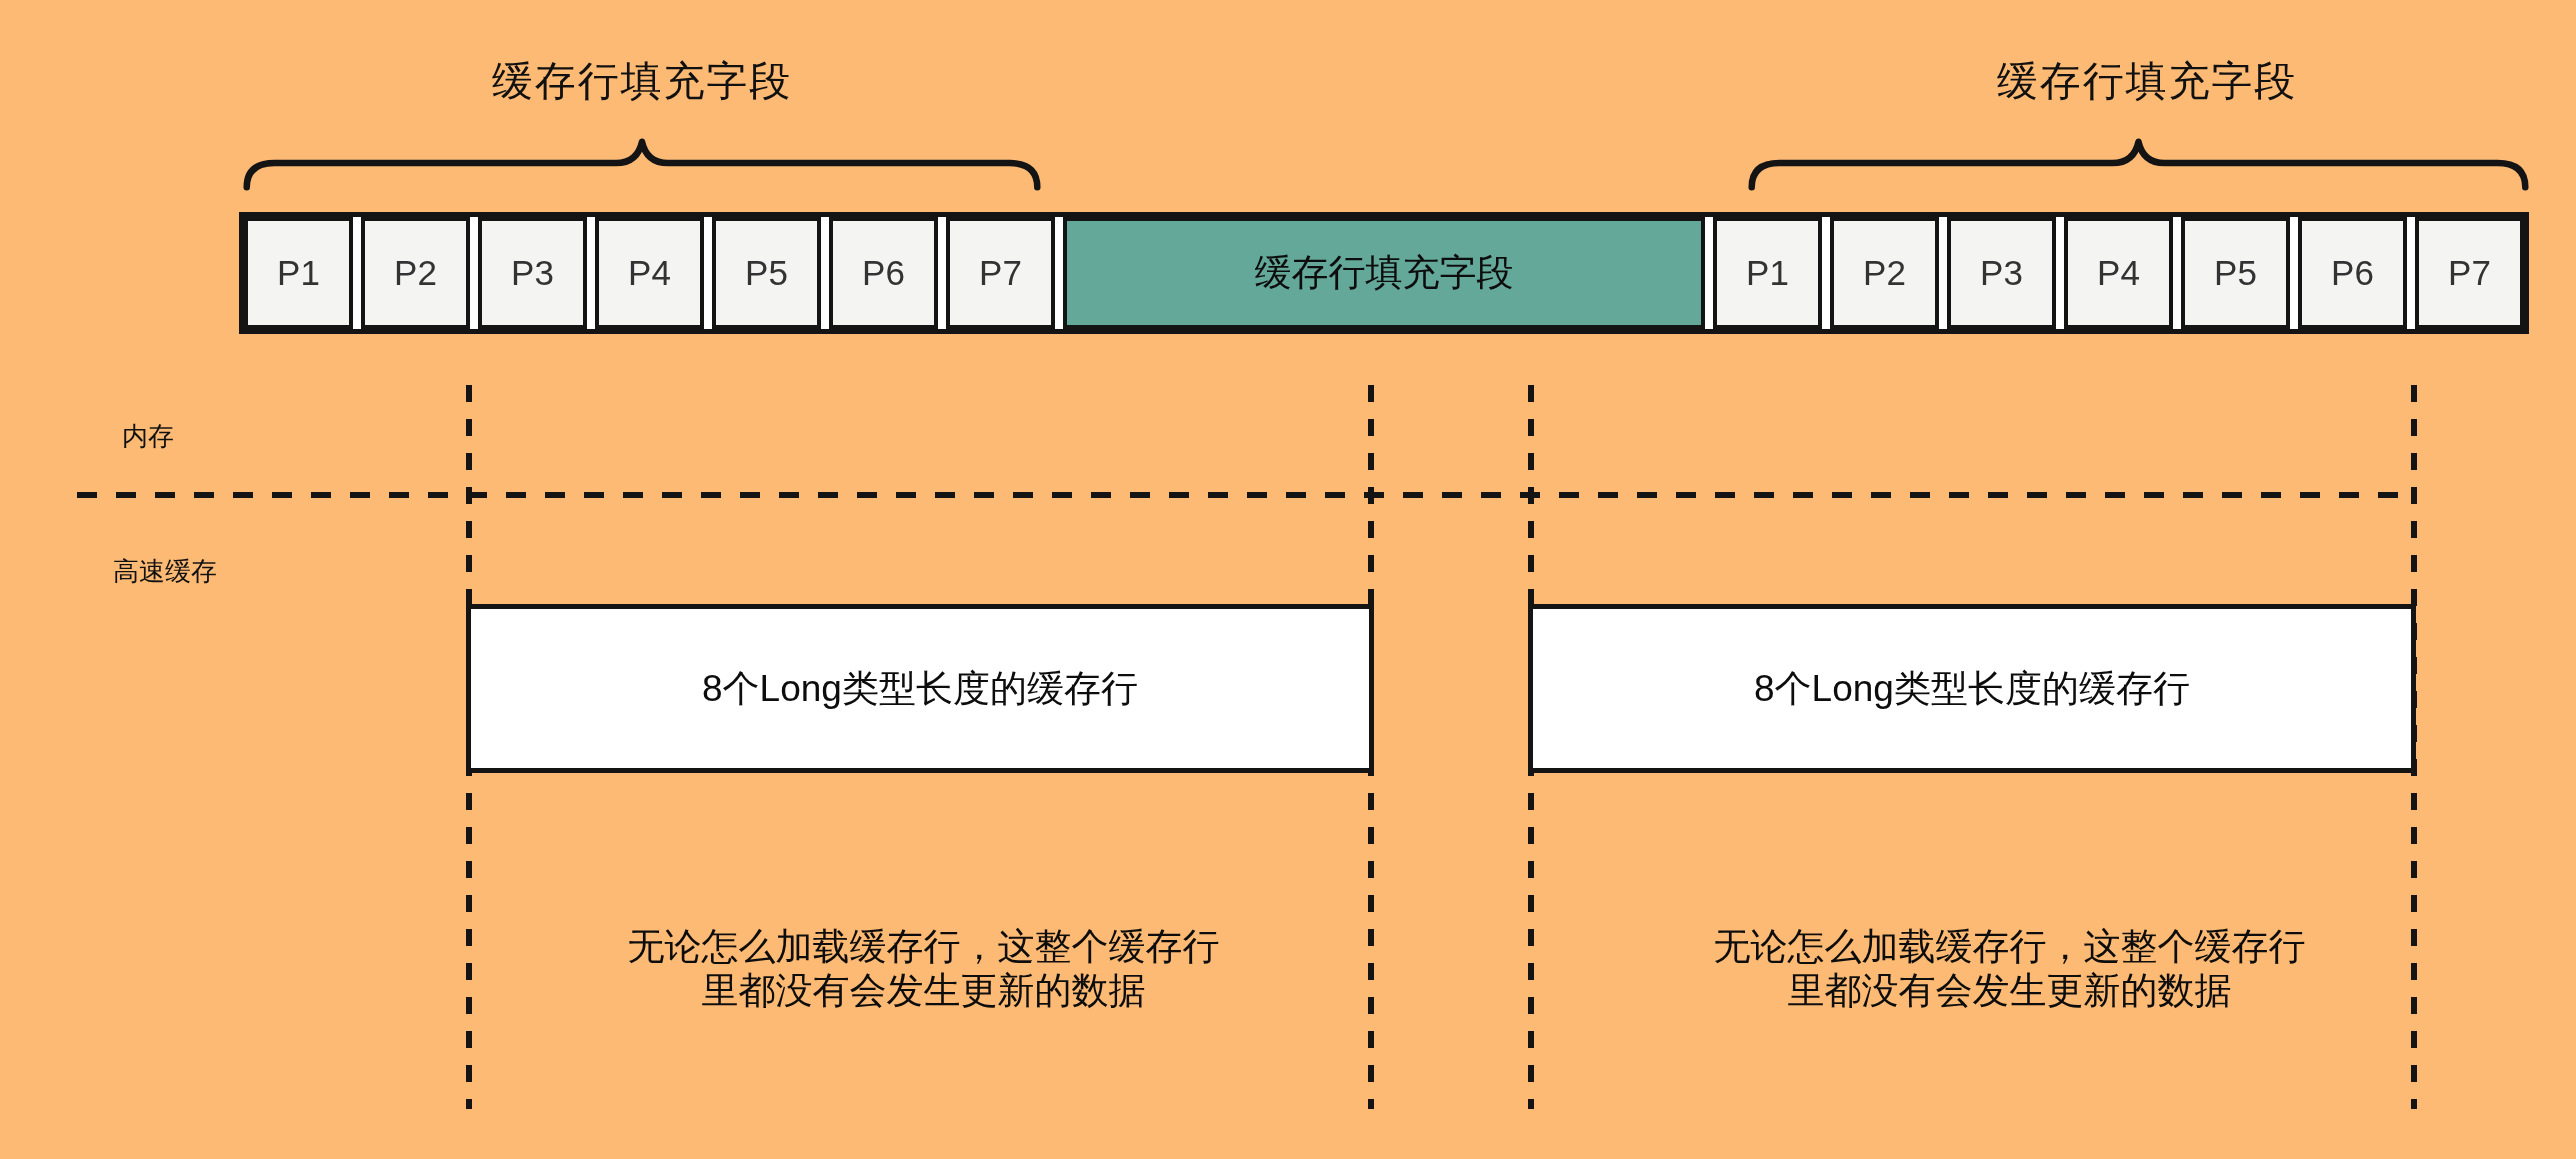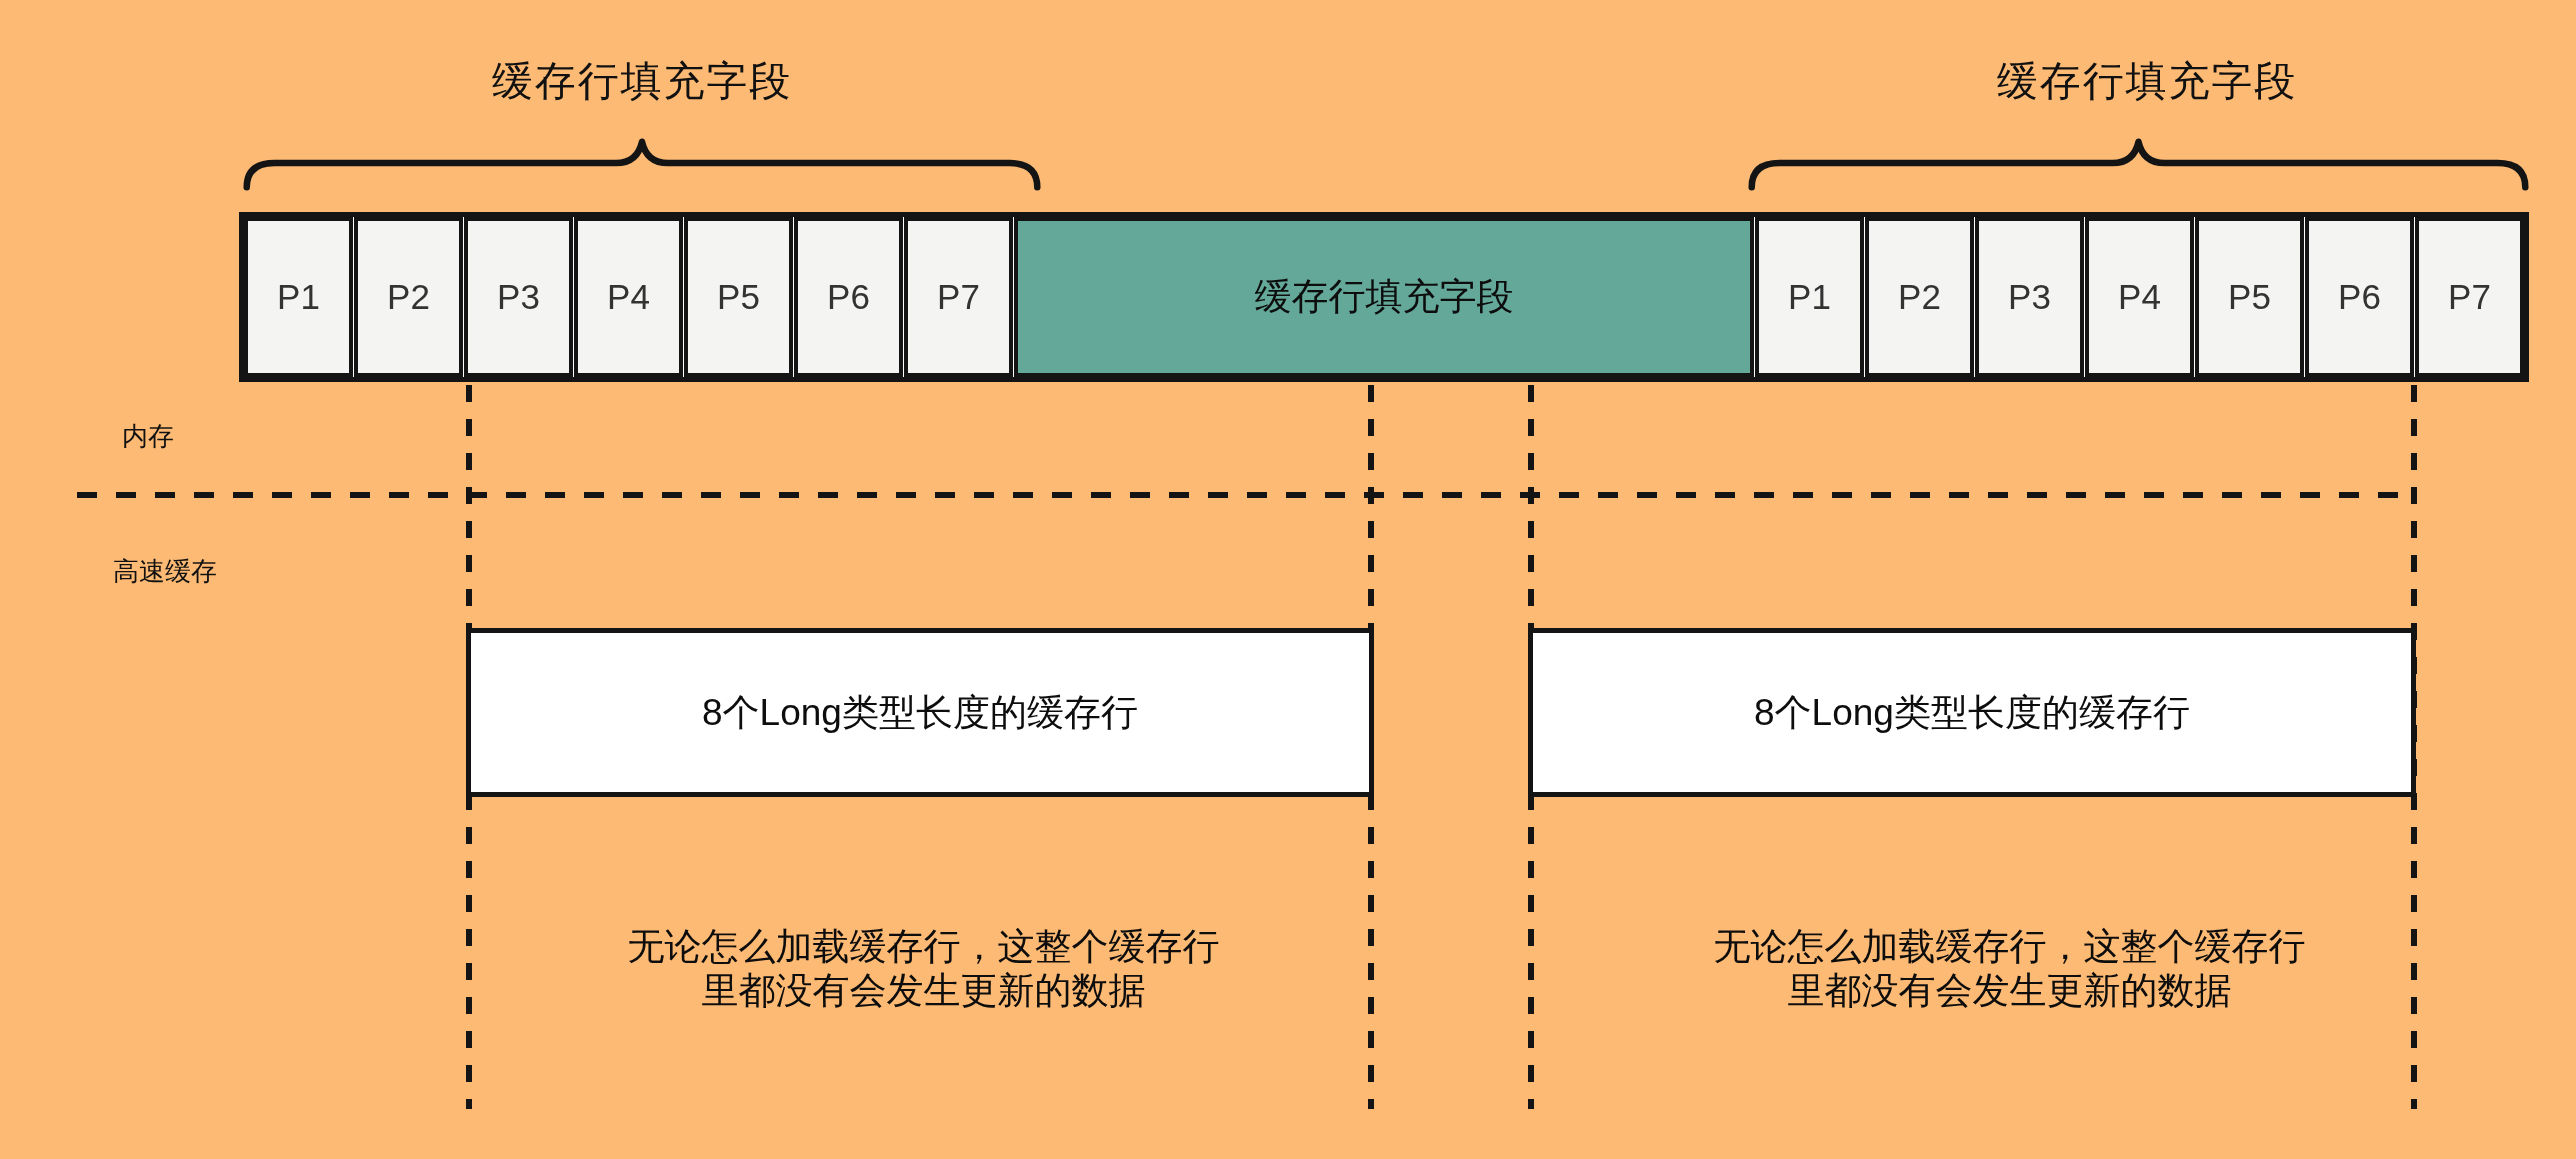--- a/index.html
+++ b/index.html
@@ -7,23 +7,23 @@
   body { font-family:"Liberation Sans","DejaVu Sans",sans-serif; color:#1a1a1a; }
   .canvas {
     position:relative; width:2576px; height:1159px; background:#fdba74; overflow:hidden;
   }
   .brace-label {
     position:absolute; width:650px; text-align:center;
     font-size:41px; letter-spacing:1.9px; color:#111;
   }
   .brace-svg { position:absolute; }
   .mem-row {
-    position:absolute; left:239px; top:212px; width:2290px; height:170px;
+    position:absolute; left:239px; top:212px; width:2290px; height:122px;
     border:5.6px solid #141414; background:#ffffff;
-    display:flex; flex-direction:row; gap:1px; align-items:stretch;
+    display:flex; flex-direction:row; gap:8px; align-items:stretch;
   }
   .pad-cell {
     flex:0 0 109px; border:4.6px solid #141414; background:#f4f4f3;
     display:flex; align-items:center; justify-content:center;
     font-size:35px; color:#333;
   }
   .final-cell {
     flex:1 1 auto; border:4.6px solid #141414; background:#64a89a;
     display:flex; flex-direction:column; align-items:center; justify-content:center;
     font-size:37px; line-height:1.3; color:#0d0d0d; text-align:center;
@@ -33,21 +33,21 @@
     position:absolute; left:77px; top:492px; width:2325px; height:5.6px;
     background:repeating-linear-gradient(90deg,#141414 0 20.4px,transparent 20.4px 39px);
   }
   .v-dashed {
     position:absolute; top:385px; width:5.6px; height:724px;
     background:repeating-linear-gradient(180deg,#141414 0 16.7px,transparent 16.7px 34px);
   }
   .cacheline-box {
     position:absolute; top:604px; height:169px; border:5.6px solid #141414; background:#ffffff;
     display:flex; align-items:center; justify-content:center;
-    font-size:37px; color:#0d0d0d; text-align:center;margin-top:24px;
+    font-size:37px; color:#0d0d0d; text-align:center;
   }
   .note {
     position:absolute; top:925px; width:761px; text-align:center;
     font-size:37px; line-height:1.18; color:#0d0d0d;
   }
 </style>
 </head>
 <body>
 
 <div class="canvas">

